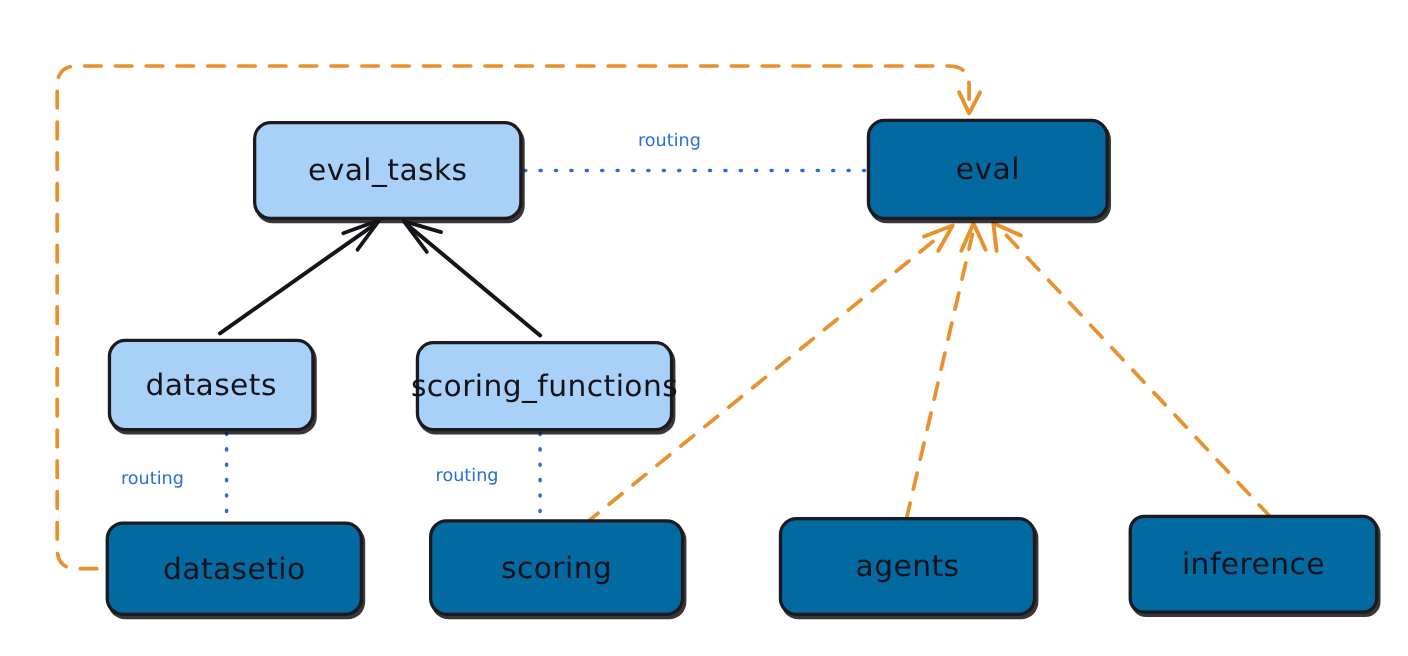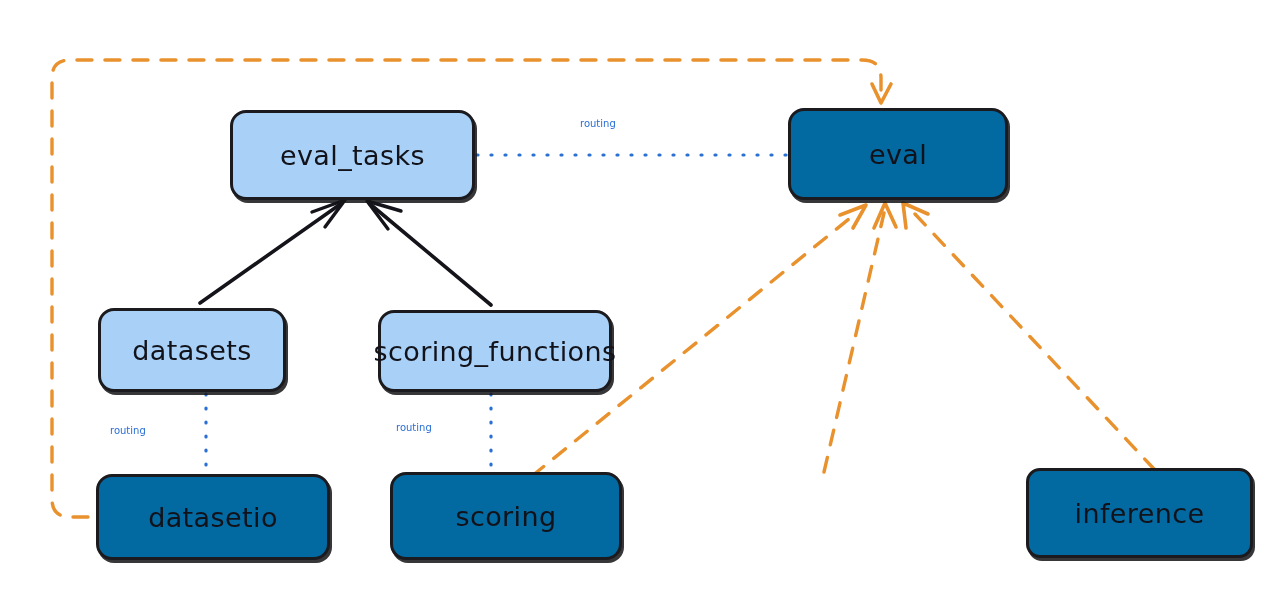--- a/index.html
+++ b/index.html
@@ -41,21 +41,21 @@
     color: #12121a;
     letter-spacing: 0.4px;
     white-space: nowrap;
   }
   .node.blue  { background: #a9d1f7; }
   .node.green { background: #0369a1; }
 
   .edge-label {
     position: absolute;
     font-family: "DejaVu Sans", sans-serif;
-    font-size: 10px;
+    font-size: 16px;
     color: #2a6fd4;
     white-space: nowrap;
     z-index: 6;
   }
 </style>
 </head>
 <body>
 
 <div id="canvas">
 
@@ -122,20 +122,23 @@
   </div>
 
   <div class="node green" style="left:96px; top:474px; width:234px; height:86px;">
     <span class="node-label">datasetio</span>
   </div>
 
   <div class="node green" style="left:390px; top:472px; width:232px; height:88px;">
     <span class="node-label">scoring</span>
   </div>
 
+  <div class="node green" style="left:708px; top:470px; width:234px; height:90px;">
+    <span class="node-label">agents</span>
+  </div>
 
   <div class="node green" style="left:1026px; top:468px; width:227px; height:90px;border-radius:14px;">
     <span class="node-label">inference</span>
   </div>
 
   <div class="edge-label" style="left:580px; top:118px;">routing</div>
 
   <div class="edge-label" style="left:110px; top:425px;">routing</div>
 
   <div class="edge-label" style="left:396px; top:422px;">routing</div>

